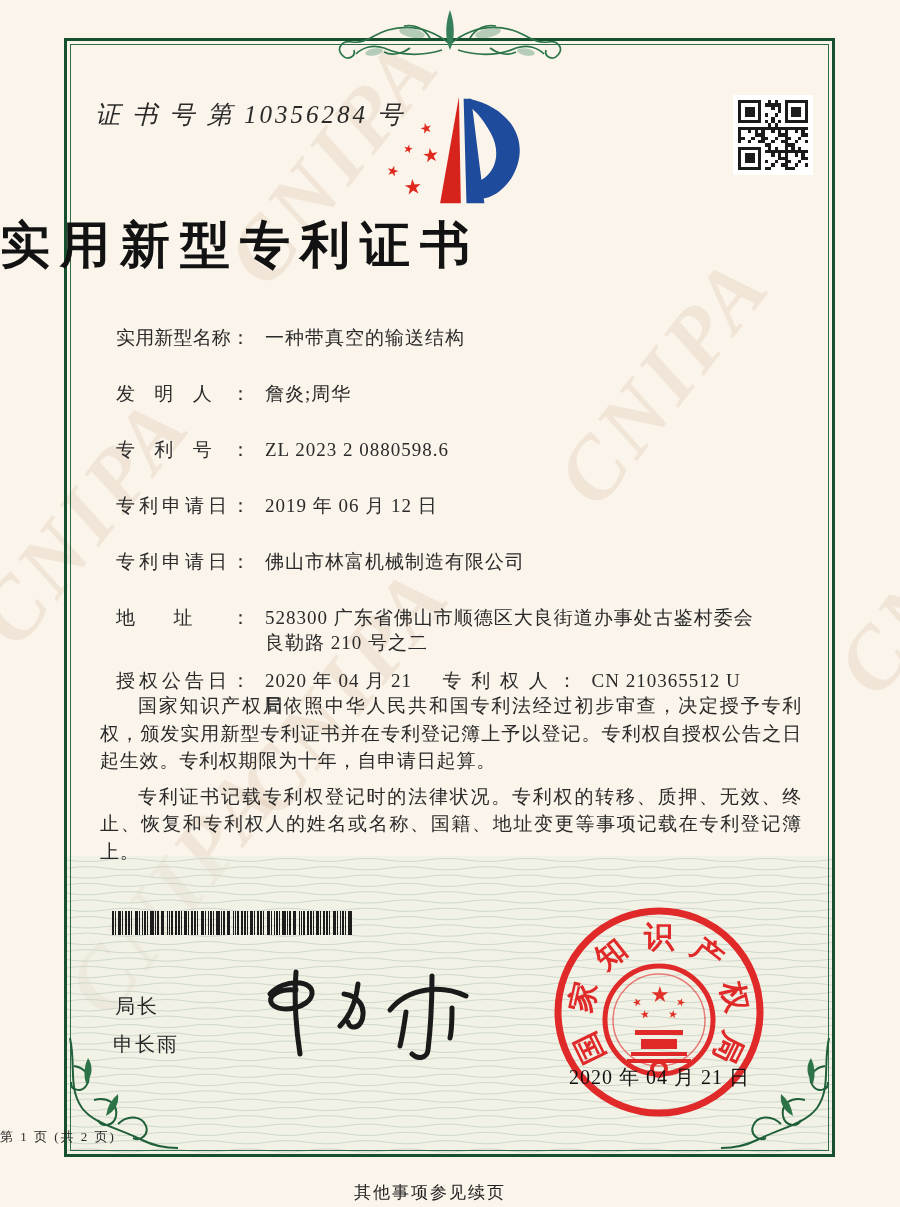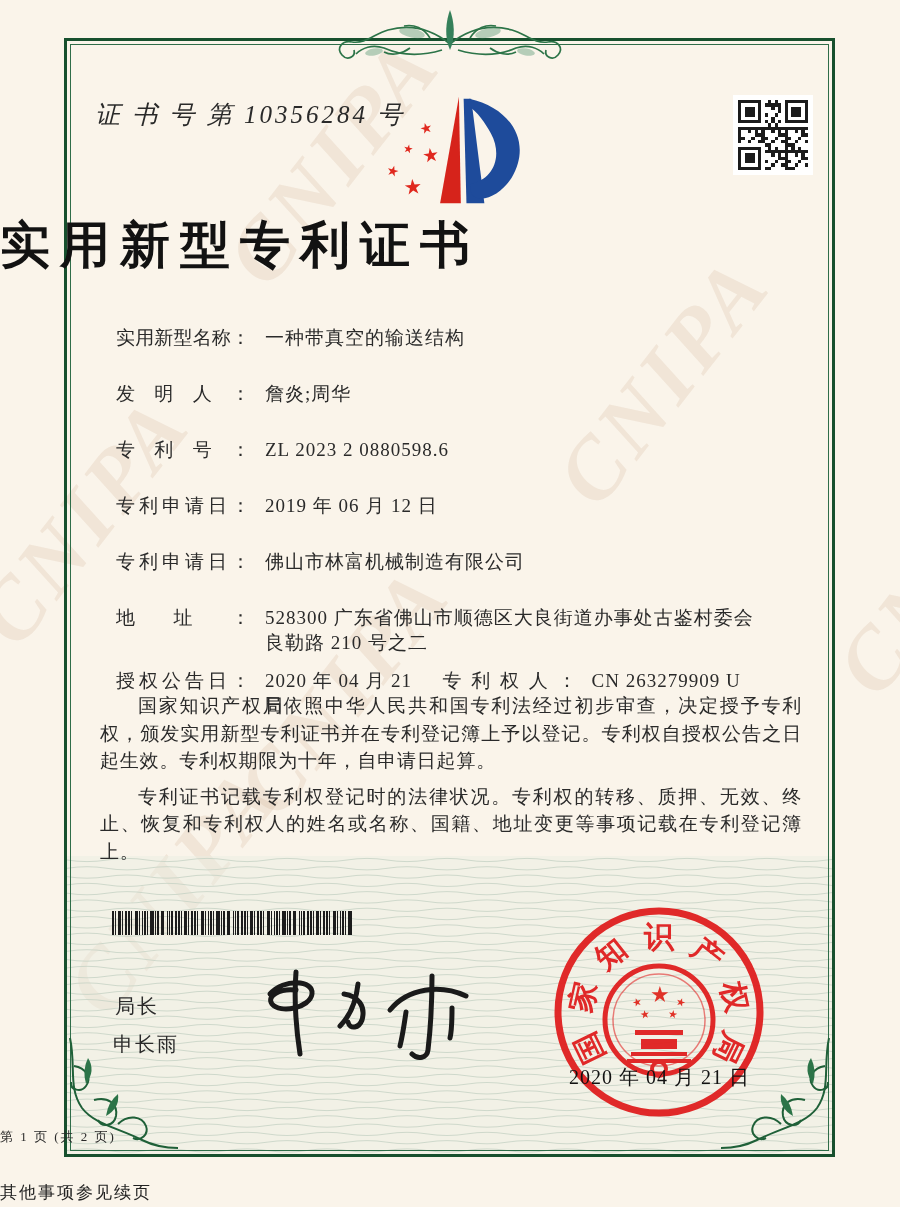--- a/index.html
+++ b/index.html
@@ -53,21 +53,21 @@
   #signature path{stroke:#1a1a1a; stroke-width:5; fill:none; stroke-linecap:round; stroke-linejoin:round;}
   
   #seal{position:absolute; left:549px; top:902px; z-index:6; opacity:.95;}
   #seal-text text{font-size:30px; font-weight:bold; fill:#e01f1f; text-anchor:middle;
      dominant-baseline:central; font-family:"Liberation Serif",serif;}
   .seal-date{position:absolute; left:552px; top:1064px; width:215px; text-align:center;
      font-size:20px; color:#121212; z-index:7; letter-spacing:1px;}
   
   .page-indicator{position:absolute; left:0; right:0; top:1128px; 
      font-size:13px; letter-spacing:2px; z-index:6;}
-  .footer-note{position:absolute; left:0; right:40px; top:1181px; 
+  .footer-note{position:absolute; left:0; right:40px; top:1181px; text-align:center;
      font-size:17px; letter-spacing:2px; z-index:6; color:#222;}
   .star{fill:#e0281e; font-family:"DejaVu Sans",sans-serif;}
 </style>
 </head>
 <body>
 
 <div class="page">
 
   <span class="wm" style="left:190px; top:110px;">CNIPA</span>
   <span class="wm" style="left:520px; top:330px;">CNIPA</span>
@@ -415,21 +415,21 @@
     </div>
     <div class="frow addr">
       <span class="flabel">地址：</span>
       <span class="fvalue">528300 广东省佛山市顺德区大良街道办事处古鉴村委会
 良勒路 210 号之二</span>
     </div>
     <div class="frow grant">
       <span class="flabel">授权公告日：</span>
       <span class="fvalue">2020 年 04 月 21 日</span>
       <span class="flabel2">专利权人：</span>
-      <span class="fvalue">CN 263279909 U</span>
+      <span class="fvalue">CN 210365512 U</span>
     </div>
   </div>
 
   <div class="paras">
     <p>国家知识产权局依照中华人民共和国专利法经过初步审查，决定授予专利权，颁发实用新型专利证书并在专利登记簿上予以登记。专利权自授权公告之日起生效。专利权期限为十年，自申请日起算。</p>
     <p>专利证书记载专利权登记时的法律状况。专利权的转移、质押、无效、终止、恢复和专利权人的姓名或名称、国籍、地址变更等事项记载在专利登记簿上。</p>
   </div>
 
   <svg id="barcode" width="246" height="24" viewBox="0 0 246 24">
       <rect x="0" y="0" width="2" height="24"></rect>

